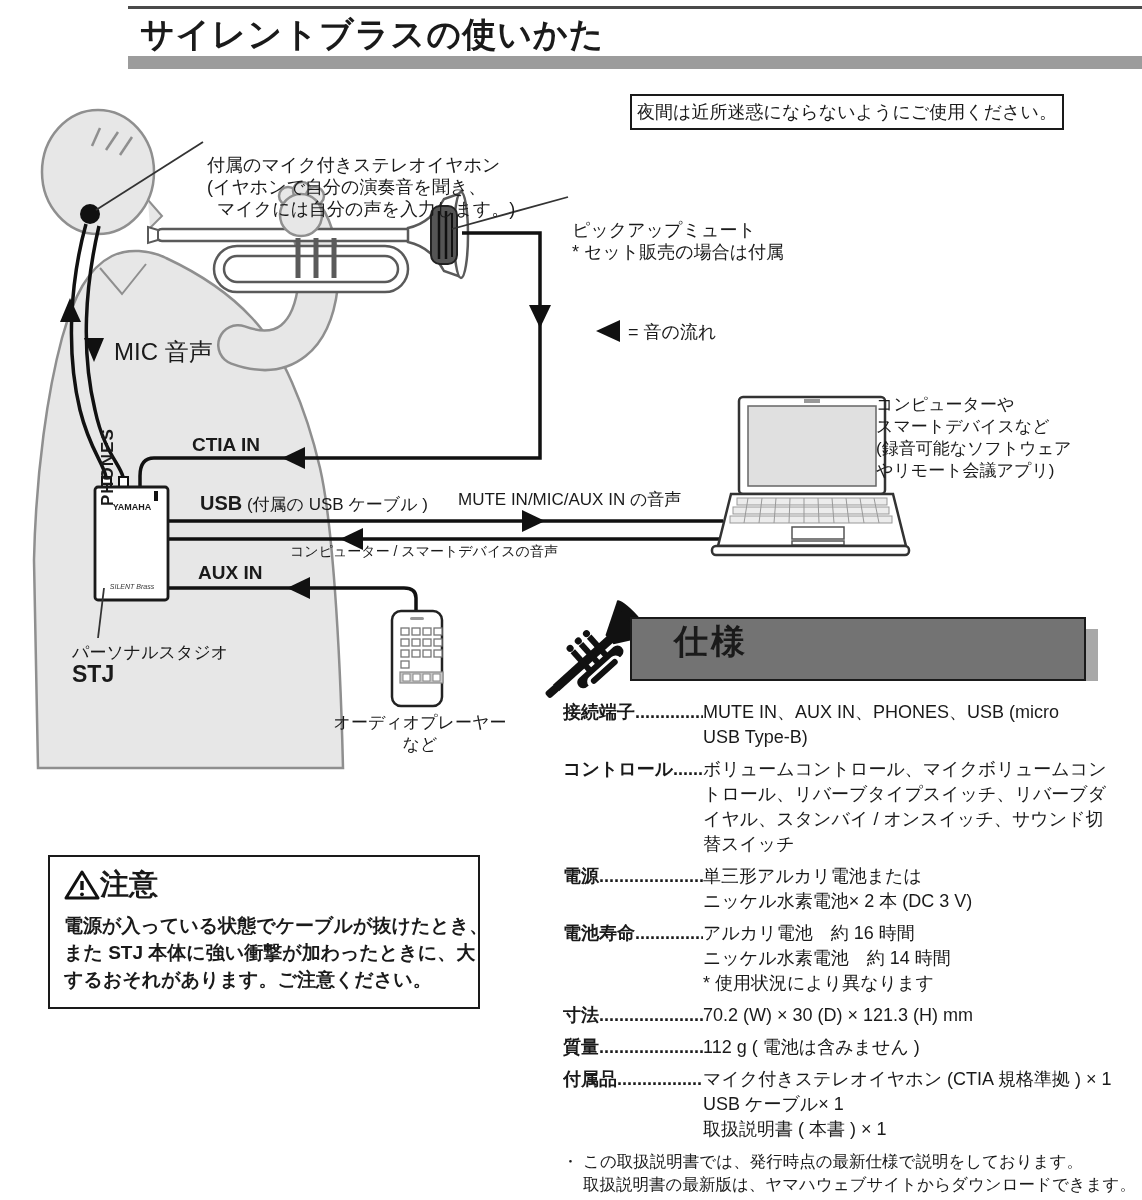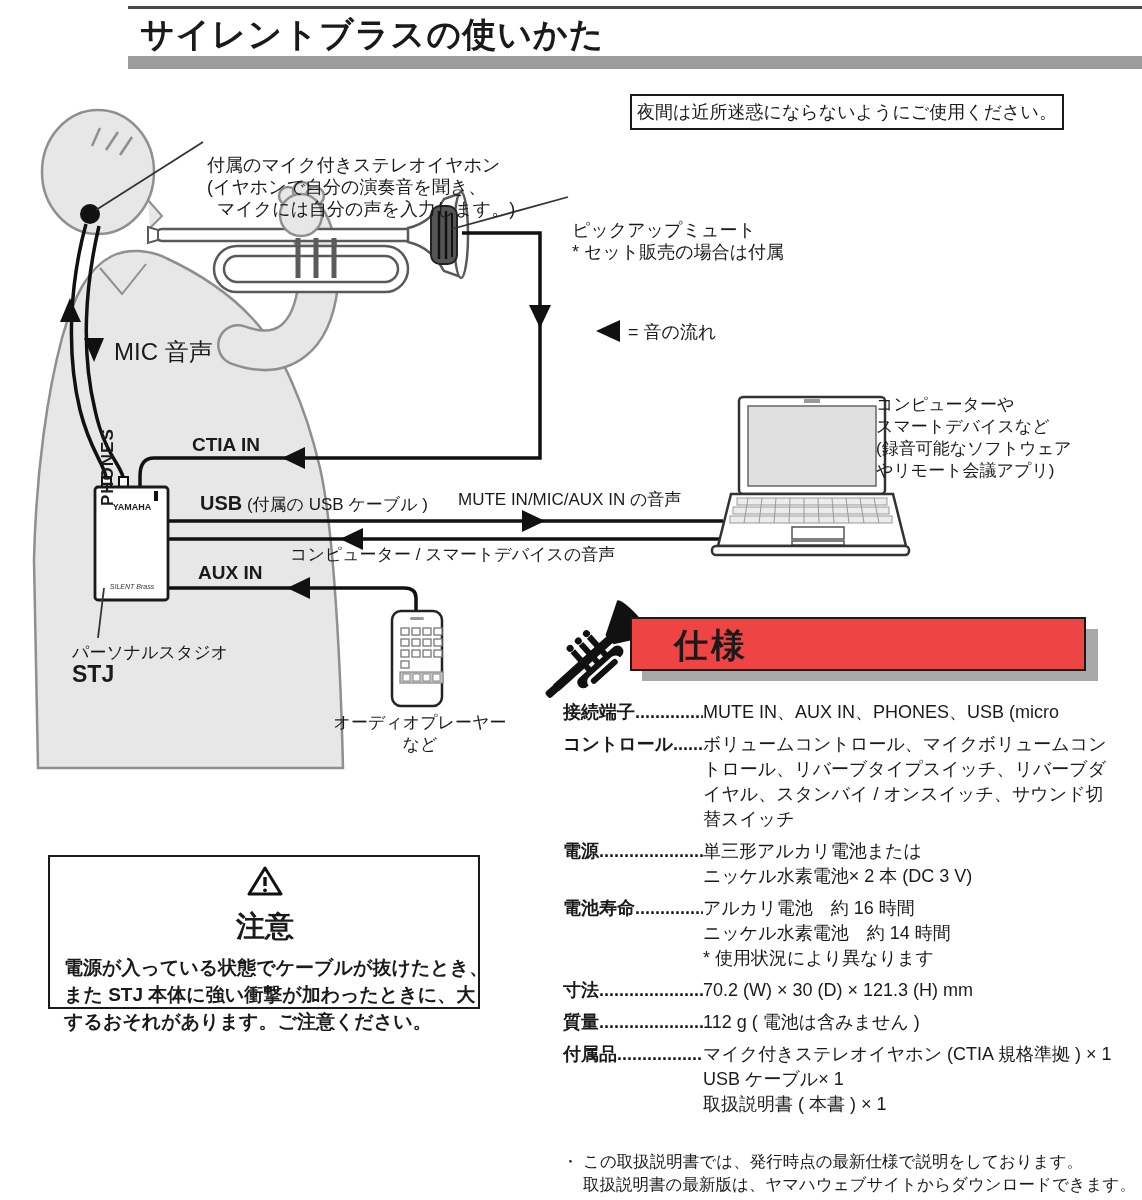--- a/index.html
+++ b/index.html
@@ -23,38 +23,38 @@
   .earphone-note{left:207px;top:118px;}
   .pickup-note{left:572px;top:183px;}
   .legend-text{left:628px;top:320px;font-size:18px;}
   .mic-label{left:114px;top:336px;font-size:24px;}
   .phones-label{left:98px;top:506px;font-size:17px;font-weight:bold;
                 transform:rotate(-90deg);transform-origin:0 0;letter-spacing:1px;}
   .mutein-label{left:192px;top:434px;font-size:19px;font-weight:bold;}
   .usb-label{left:200px;top:492px;font-size:17px;}
   .usb-label b{font-size:20px;}
   .flow-up-label{left:458px;top:488px;font-size:17px;}
-  .flow-down-label{left:290px;top:543px;font-size:17px;}
+  .flow-down-label{left:290px;top:543px;font-size:14px;}
   .auxin-label{left:198px;top:562px;font-size:19px;font-weight:bold;}
   .computer-note{left:876px;top:394px;font-size:17px;line-height:22px;}
   .stj-caption{left:72px;top:641px;font-size:17px;}
   .stj-model{left:72px;top:661px;font-size:23px;font-weight:bold;}
   .player-caption{left:330px;top:712px;width:180px;text-align:center;font-size:17px;line-height:22px;}
   .stj-brand{left:99px;top:502px;width:66px;text-align:center;font-size:9px;font-weight:bold;letter-spacing:0px;}
   .stj-logo{left:99px;top:583px;width:66px;text-align:center;font-size:7px;font-style:italic;color:#333;}
 
   
   .caution-box{left:48px;top:855px;width:432px;height:154px;border:2.5px solid #1a1a1a;box-sizing:border-box;padding:8px 12px 0 14px;}
-  .caution-head{display:flex;align-items:center;gap:10px;font-size:29px;font-weight:bold;flex-direction:column;}
+  .caution-head{display:flex;align-items:center;font-size:29px;font-weight:bold;}
   .caution-body{margin-top:7px;font-size:19px;font-weight:600;line-height:27px;}
 
   
   .spec-shadow{left:642px;top:629px;width:456px;height:52px;background:#a8a8a8;}
-  .spec-titlebox{left:630px;top:617px;width:456px;height:54px;background:#ef4444;border:2px solid #1a1a1a;box-sizing:border-box;
-                 display:flex;align-items:flex-end;}
+  .spec-titlebox{left:630px;top:617px;width:456px;height:64px;background:#737373;border:2px solid #1a1a1a;box-sizing:border-box;
+                 display:flex;align-items:flex-start;}
   .spec-title{font-size:34px;font-weight:bold;margin-left:42px;letter-spacing:3px;}
 
   
   .spec-list{left:563px;top:700px;width:545px;font-size:18px;line-height:25px;}
   .spec-row{display:flex;margin-bottom:7px;}
   .spec-term{width:140px;flex:none;font-weight:bold;display:flex;overflow:hidden;white-space:nowrap;}
   .spec-term .dots{flex:1;overflow:hidden;font-weight:bold;}
   .spec-desc{flex:1;}
   .spec-desc div{white-space:nowrap;}
 
@@ -286,20 +286,21 @@
 </div>
 
 <div class="abs spec-list">
   <div class="spec-row">
     <div class="spec-term">
         <span>接続端子</span>
         <span class="dots">........................................</span>
       </div>
     <div class="spec-desc">
       <div>MUTE IN、AUX IN、PHONES、USB (micro</div>
+      <div>USB Type-B)</div>
     </div>
   </div>
   <div class="spec-row">
     <div class="spec-term">
         <span>コントロール</span>
         <span class="dots">........................................</span>
       </div>
     <div class="spec-desc">
       <div>ボリュームコントロール、マイクボリュームコン</div>
       <div>トロール、リバーブタイプスイッチ、リバーブダ</div>

